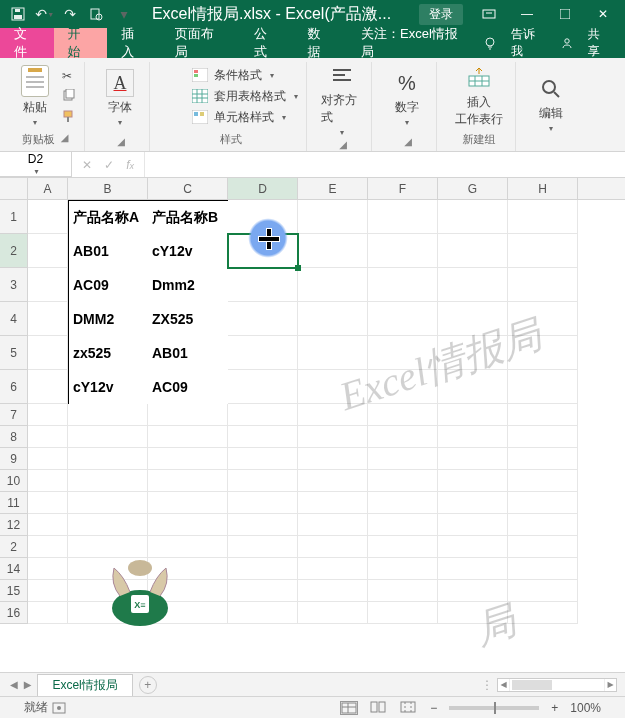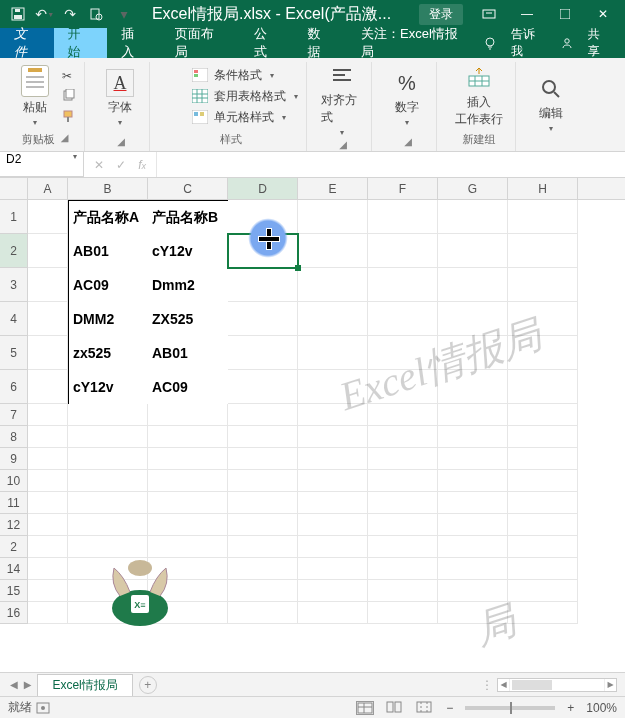--- a/index.html
+++ b/index.html
@@ -10,43 +10,43 @@
   .titlebar .qat { display: flex; align-items: center; gap: 10px; padding-left: 6px; }
   .titlebar .qat .ico { width: 16px; height: 16px; display: flex; align-items: center; justify-content: center; opacity: .9; font-size: 14px; }
   .titlebar .title { flex: 1; text-align: center; font-size: 16px; white-space: nowrap; overflow: hidden; text-overflow: ellipsis; }
   .titlebar .login { background: rgba(255,255,255,.15); padding: 2px 10px; border-radius: 2px; font-size: 12px; margin: 0 8px; }
   .titlebar .winbtns { display: flex; gap: 2px; }
   .titlebar .winbtns .b { width: 36px; height: 28px; display: flex; align-items: center; justify-content: center; font-size: 12px; }
 
   
   .ribbon-tabs { background: #0a6948; color: #fff; height: 30px; display: flex; align-items: stretch; }
   .ribbon-tabs .tab { padding: 0 14px; display: flex; align-items: center; font-size: 13px; cursor: default; }
-  .ribbon-tabs .tab.file { background: #0369a1; font-style: italic; }
-  .ribbon-tabs .tab.active { background: #7dd3fc; color: #0a6948; }
+  .ribbon-tabs .tab.file { background: #ec4899; }
+  .ribbon-tabs .tab.active { background: #fca5a5; color: #0a6948; }
   .ribbon-tabs .right { margin-left: auto; display: flex; align-items: center; gap: 14px; padding-right: 14px; }
   .ribbon-tabs .right .ico { font-size: 14px; opacity: .9; }
 
   
   .ribbon { background: #f3f3f3; border-bottom: 1px solid #d4d4d4; display: flex; height: 94px; padding: 4px 6px 0 6px; gap: 6px; }
   .group { display: flex; flex-direction: column; align-items: center; border-right: 1px solid #e0e0e0; padding: 0 8px; }
   .group-body { flex: 1; display: flex; align-items: center; gap: 6px; }
   .group-label { font-size: 11px; color: #666; padding: 2px 0 4px 0; display: flex; align-items: flex-start; gap: 4px; }
   .bigbtn { display: flex; flex-direction: column; align-items: center; justify-content: center; width: 42px; gap: 2px; color: #444; }
   .bigbtn .icon { width: 28px; height: 28px; display: flex; align-items: center; justify-content: center; font-size: 20px; border: 1px solid transparent; }
   .bigbtn .dd { font-size: 8px; color: #666; }
   .clipico { width: 28px; height: 32px; background: linear-gradient(#d8a84a,#d8a84a) 50% 2px/14px 4px no-repeat, #fff; border: 1px solid #bba; border-radius: 3px; position: relative; }
   .clipico:before { content:""; position:absolute; left:4px; top:10px; right:4px; height:2px; background:#bbb; box-shadow:0 5px #bbb,0 10px #bbb;}
   .stylelist { display:flex; flex-direction:column; gap:4px; }
   .stylelist div { display:flex; align-items:center; gap:6px; color:#444; font-size:12px;padding-left:28px; }
   .caret { font-size:8px; color:#666; margin-left:2px;}
   .pop { font-size:10px; color:#888; margin-left:2px;}
 
   
   .fxbar { height: 26px; background: #fff; border-bottom: 1px solid #d4d4d4; display: flex; align-items: stretch; }
-  .namebox { width: 84px; border: 1px solid #d4d4d4; border-top: none; border-left: none; display: flex; padding: 0 6px; font-size: 12px; justify-content: space-between; }
+  .namebox { width: 72px; border: 1px solid #d4d4d4; border-top: none; border-left: none; display: flex; align-items: center; padding: 0 6px; font-size: 12px; justify-content: space-between; flex-direction: column; }
   .fxbtns { display: flex; align-items: center; gap: 12px; padding: 0 10px; border-right: 1px solid #e6e6e6; color: #bbb; }
   .fxinput { flex:1; padding: 0 6px; display:flex; align-items:center; font-style: italic; color:#444; }
 
   
   .sheetwrap { flex:1; position: relative; overflow: hidden; background:#fff; }
   .colheads { display:flex; height:22px; border-bottom:1px solid #d4d4d4; background:#f3f3f3;}
   .colheads .corner { width:28px; border-right:1px solid #d4d4d4; background:#f3f3f3;}
   .colheads .ch { border-right:1px solid #d4d4d4; display:flex; align-items:center; justify-content:center; color:#555; font-size:12px;}
   .rows { position:relative;}
   .row { display:flex; height:30px; border-bottom:0; }
@@ -79,21 +79,21 @@
   .sheettabs .nav { color:#888; font-size:10px; display:flex; gap:6px; }
   .sheettabs .stab { background:#fff; border:1px solid #ccc; border-bottom:none; padding:2px 14px; font-size:12px; color:#0a6948;}
   .sheettabs .add { width:18px;height:18px;border:1px solid #ccc;border-radius:50%;display:flex;align-items:center;justify-content:center;font-size:12px;color:#888;}
   .sheettabs .hsplit { margin-left:auto; display:flex; align-items:center; gap:4px; padding-right:8px;}
   .hscroll { width:120px; height:14px; border:1px solid #ccc; background:#fff; position:relative;}
   .hscroll .thumb{ position:absolute; left:14px; top:1px; bottom:1px; width:40px; background:#ddd;}
   .hscroll .ab{position:absolute;top:0;bottom:0;width:12px;display:flex;align-items:center;justify-content:center;font-size:8px;color:#888;}
   .hscroll .ab.l{left:0;border-right:1px solid #eee;} .hscroll .ab.r{right:0;border-left:1px solid #eee;}
 
   
-  .status { height:22px; background:#f3f3f3; border-top:1px solid #d4d4d4; display:flex; align-items:center; padding:0 8px; gap:4px; color:#555;}
+  .status { height:22px; background:#f3f3f3; border-top:1px solid #d4d4d4; display:flex; align-items:center; padding:0 24px; gap:4px; color:#555;}
   .status .right { margin-left:auto; display:flex; align-items:center; gap:12px;}
   .viewbtn { width:18px; height:14px; border:1px solid #999; position:relative;}
   .zoomslider { width:90px; height:4px; background:#ccc; position:relative;}
   .zoomslider:before{content:"";position:absolute;left:50%;top:-4px;width:2px;height:12px;background:#888;}
 
   
   .wA{width:40px;} .wB{width:80px;} .wC{width:80px;} .wD{width:70px;} .wE{width:70px;} .wF{width:70px;} .wG{width:70px;} .wH{width:70px;}
 
   svg { display:block; }
 </style>

